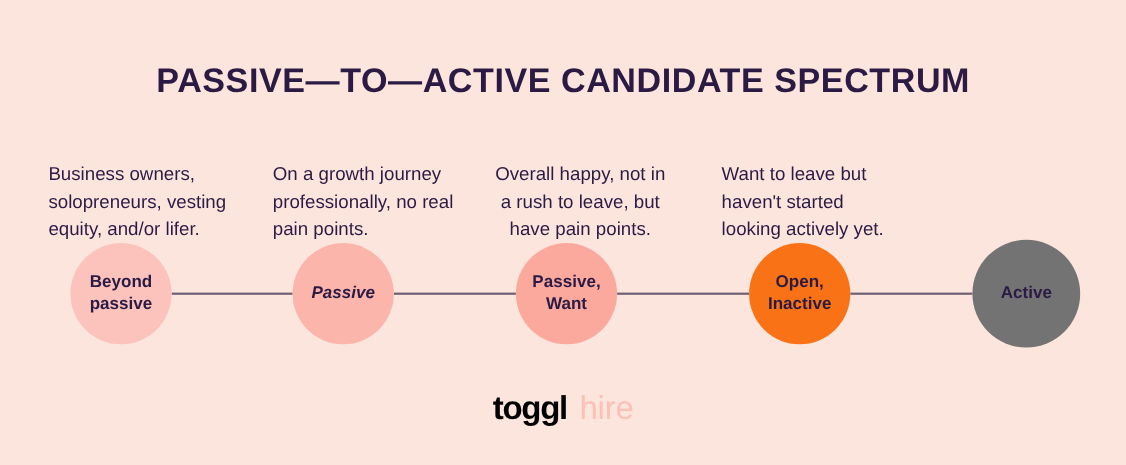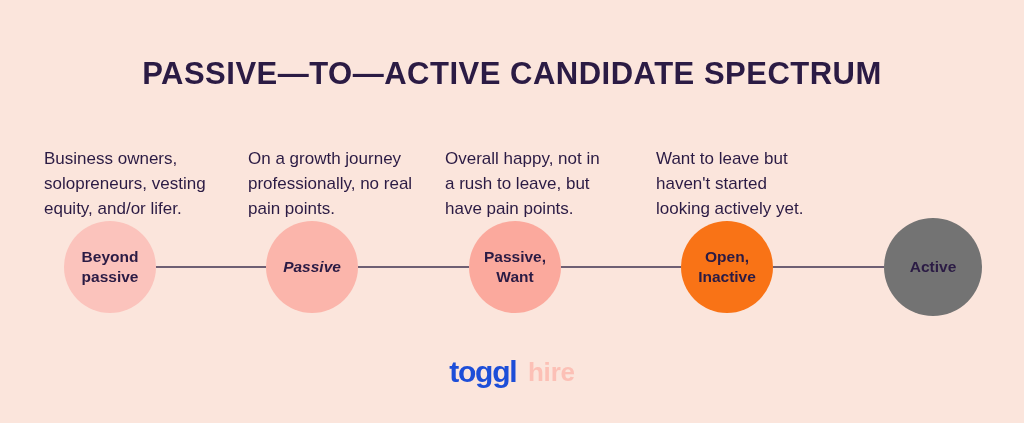--- a/index.html
+++ b/index.html
@@ -50,21 +50,21 @@
     position: absolute;
     top: 0;
     font-size: 17px;
     line-height: 1.48;
     font-weight: normal;
     color: #2B1B44;
   }
 
   .caption.c0 { left: 44px;  width: 178px; }
   .caption.c1 { left: 248px; width: 170px; }
-  .caption.c2 { left: 445px; width: 165px; }
+  .caption.c2 { left: 445px; width: 165px; text-align: center; }
   .caption.c3 { left: 656px; width: 160px; }
   .caption.c4 { left: 855px; width: 165px; }
 
   
   #spectrum {
     position: absolute;
     top: 221px;
     left: 0;
     width: 1024px;
     height: 92px;
@@ -115,22 +115,22 @@
 
   #logo .logo-toggl {
     font-size: 30px;
     font-weight: bold;
     letter-spacing: -1.2px;
     color: #FB8A7A;
     vertical-align: middle;
   }
 
   #logo .logo-hire {
-    font-size: 26px;
-    font-weight: bold;
+    font-size: 30px;
+    font-weight: normal;
     letter-spacing: -0.2px;
     color: #FCC0B6;
     vertical-align: middle;
     margin-left: 7px;
   }
 </style>
 </head>
 <body style="background-color: rgb(251, 229, 220);">
 
 <div id="infographic">
@@ -163,17 +163,17 @@
     <div class="node n3" style="background-color: #f97316;">
       <span class="node-label">Open, Inactive</span>
     </div>
     <div class="node n4" style="background-color: #737373;">
       <span class="node-label">Active</span>
     </div>
 
   </div>
 
   <div id="logo">
-    <span class="logo-toggl" style="color: #1d4ed8;">toggl</span>
+    <span class="logo-toggl" style="color: #000000;">toggl</span>
     <span class="logo-hire" style="color: rgb(252, 192, 182);">hire</span>
   </div>
 
 </div>
 
 </body></html>

